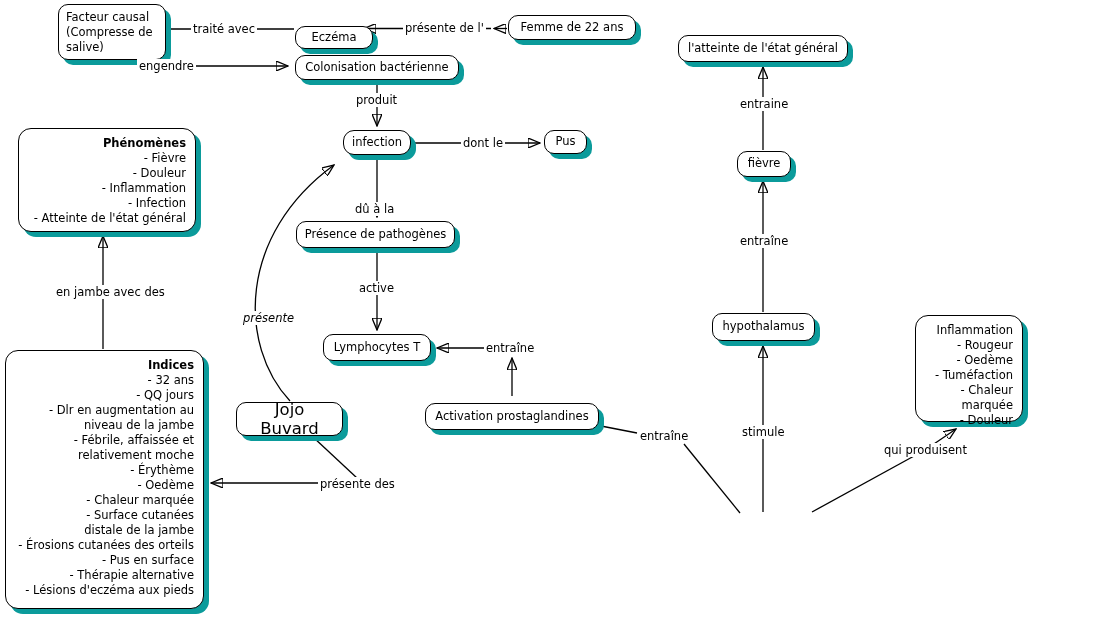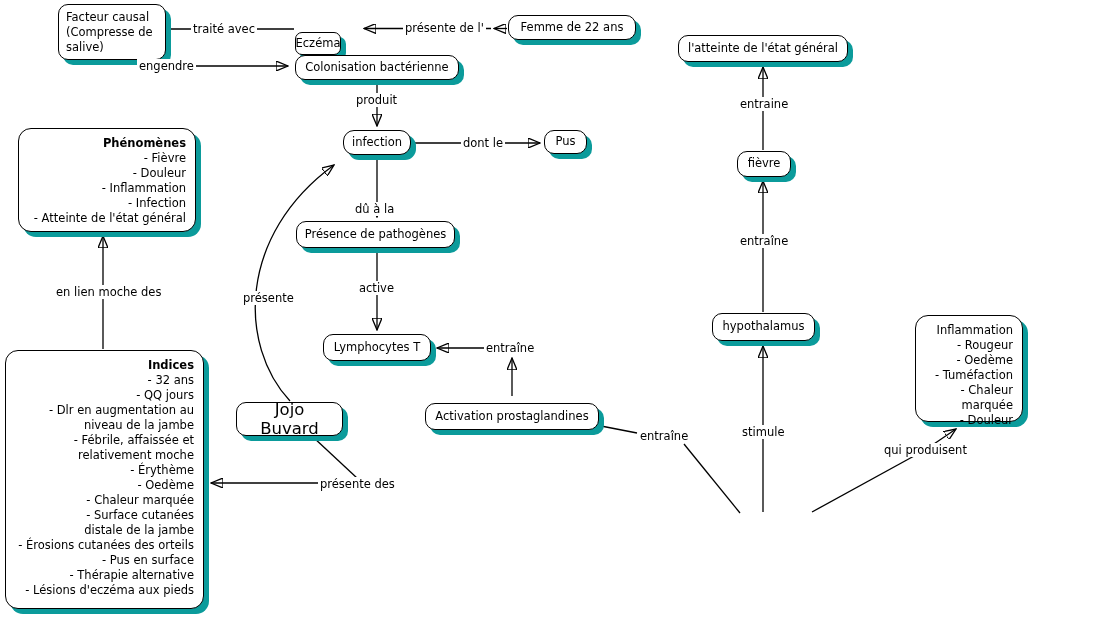--- a/index.html
+++ b/index.html
@@ -103,21 +103,21 @@
     <line x1="812" y1="512" x2="925" y2="450"></line>
     <line x1="925" y1="450" x2="956" y2="429" marker-end="url(#arrow)"></line>
     <line x1="601" y1="426" x2="637" y2="433"></line>
     <line x1="684" y1="444" x2="740" y2="513"></line>
   </svg>
 
   <div class="node wrap" style="left:10px; top:4px; width:108px; height:56px; line-height:15px; padding:3px 7px;margin-left:48px;">
     <span>Facteur causal (Compresse de salive)</span>
   </div>
 
-  <div class="node" style="left:295px; top:32px; width:46px; height:23px;border-radius:7px;">
+  <div class="node" style="left:295px; top:26px; width:78px; height:23px;">
     <span>Eczéma</span>
   </div>
 
   <div class="node" style="left:508px; top:15px; width:128px; height:25px;">
     <span>Femme de 22 ans</span>
   </div>
 
   <div class="node" style="left:295px; top:55px; width:164px; height:25px;">
     <span>Colonisation bactérienne</span>
   </div>
@@ -197,22 +197,22 @@
   </div>
 
   <div class="link-label" style="left:191px; top:22px;">traité avec</div>
   <div class="link-label" style="left:403px; top:21px;">présente de l'</div>
   <div class="link-label" style="left:137px; top:59px;">engendre</div>
   <div class="link-label" style="left:354px; top:93px;">produit</div>
   <div class="link-label" style="left:461px; top:136px;">dont le</div>
   <div class="link-label" style="left:353px; top:178px;margin-top:24px;">dû à la</div>
   <div class="link-label" style="left:357px; top:281px;">active</div>
   <div class="link-label" style="left:484px; top:341px;">entraîne</div>
-  <div class="link-label" style="left:241px; top:291px;">présente</div>
+  <div class="link-label" style="left:241px; top:311px;font-style:italic;">présente</div>
   <div class="link-label" style="left:318px; top:477px;">présente des</div>
-  <div class="link-label" style="left:54px; top:285px;">en lien moche des</div>
+  <div class="link-label" style="left:54px; top:285px;">en jambe avec des</div>
   <div class="link-label" style="left:738px; top:97px;">entraine</div>
   <div class="link-label" style="left:738px; top:234px;">entraîne</div>
   <div class="link-label" style="left:740px; top:425px;">stimule</div>
   <div class="link-label" style="left:882px; top:443px;">qui produisent</div>
   <div class="link-label" style="left:638px; top:429px;">entraîne</div>
 
 </div>
 
 </body></html>

